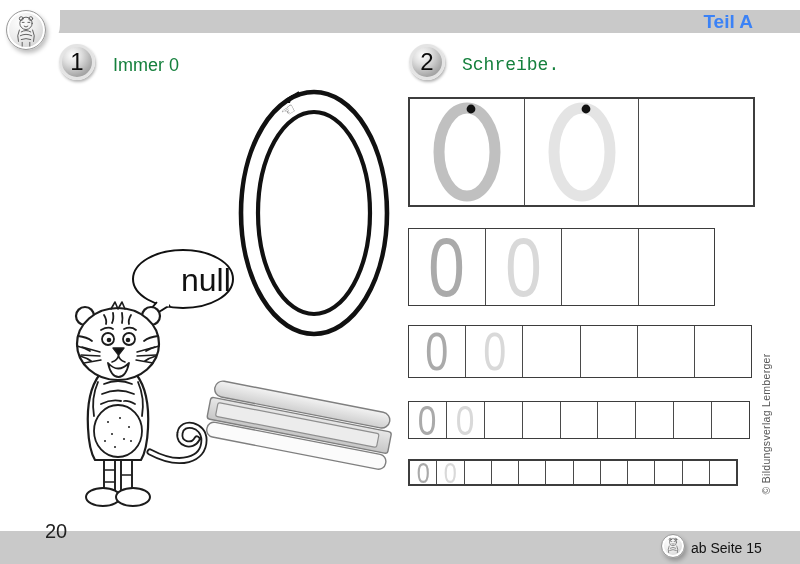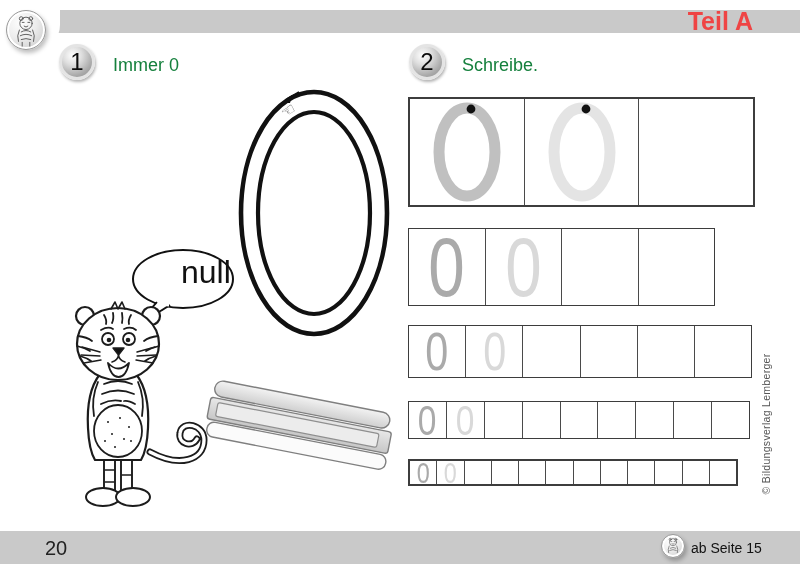--- a/index.html
+++ b/index.html
@@ -1,23 +1,23 @@
 <!DOCTYPE html>
 <html><head>
 <meta charset="utf-8">
 <style>
   * { margin:0; padding:0; box-sizing:border-box; }
   html,body { width:800px; height:564px; background:#fff; font-family:"Liberation Sans", sans-serif; }
   #page { position:relative; width:800px; height:564px; background:#ffffff; overflow:hidden; }
 
   
   .topbar { position:absolute; left:0; top:10px; width:800px; height:23px; background:#c9c9c9; }
-  .title { position:absolute; right:47px; top:9px; font-size:25px; font-weight:bold; color:#ef4444; line-height:25px; }
+  .title { position:absolute; right:47px; top:9px; font-size:19px; font-weight:bold; color:#3b82f6; line-height:25px; }
   .bottombar { position:absolute; left:0; top:531px; width:800px; height:33px; background:#c9c9c9; }
-  .pagenum { position:absolute; left:45px; top:537px; font-size:20px; color:#222; }
+  .pagenum { position:absolute; left:45px; top:520px; font-size:20px; color:#222; }
   .footref { position:absolute; left:691px; top:540px; font-size:14px; color:#111; }
 
   
   .cornerwhite { position:absolute; left:0; top:0; width:60px; height:51px; background:#fff; border-radius:0 0 26px 0; }
   .coin { position:absolute; border-radius:50%;
           background:radial-gradient(circle at 35% 30%, #fdfdfd 0%, #ececec 45%, #c2c2c2 100%);
           border:1px solid #9a9a9a; box-shadow:2px 3px 4px rgba(0,0,0,0.25), inset 0 0 0 2px #fff; }
   .coin.big { left:6px; top:10px; width:40px; height:40px; }
   .coin.small { left:661px; top:534px; width:24px; height:24px; }
   .coin svg { width:100%; height:100%; }
@@ -25,30 +25,30 @@
   
   .ball { position:absolute; width:36px; height:36px; border-radius:50%;
           background:radial-gradient(circle at 35% 28%, #ffffff 0%, #dedede 32%, #a9a9a9 70%, #8d8d8d 100%);
           border:3px solid #e4e4e4; box-shadow:1px 2px 3px rgba(0,0,0,0.3);
           display:flex; align-items:center; justify-content:center;
           font-size:24px; color:#0c0c0c; }
   .ball1 { left:59px; top:44px; }
   .ball2 { left:409px; top:44px; }
   .seclabel { position:absolute; font-size:18px; color:#15803d; }
   .lab1 { left:113px; top:55px; }
-  .lab2 { left:462px; top:55px; }
+  .lab2 { left:462px; top:55px;font-family:Liberation Mono, monospace; }
 
   
   .bigzero { position:absolute; left:233px; top:85px; }
   .hand { position:absolute; left:281px; top:101px; font-size:16px; color:#555;
           transform:rotate(-32deg); font-family:"DejaVu Sans", sans-serif; }
 
   
   .bubble { position:absolute; left:125px; top:245px; }
-  .bubbletext { position:absolute; left:135px; top:254px; width:82px; text-align:center;
+  .bubbletext { position:absolute; left:135px; top:262px; width:82px; text-align:center;
                 font-size:32px; color:#111;padding-left:46px; }
   .tiger { position:absolute; left:68px; top:300px; }
   .chalk { position:absolute; left:200px; top:368px; }
 
   
   .prow { position:absolute; display:flex; border:2px solid #3d3d3d; background:#fff; }
   .prow .cell { flex:1 1 0; border-right:1.6px solid #4a4a4a; display:flex;
                 align-items:center; justify-content:center; overflow:visible; }
   .prow .cell:last-child { border-right:none; }
   .row1 { left:408px; top:97px;  width:347px; height:110px; }

